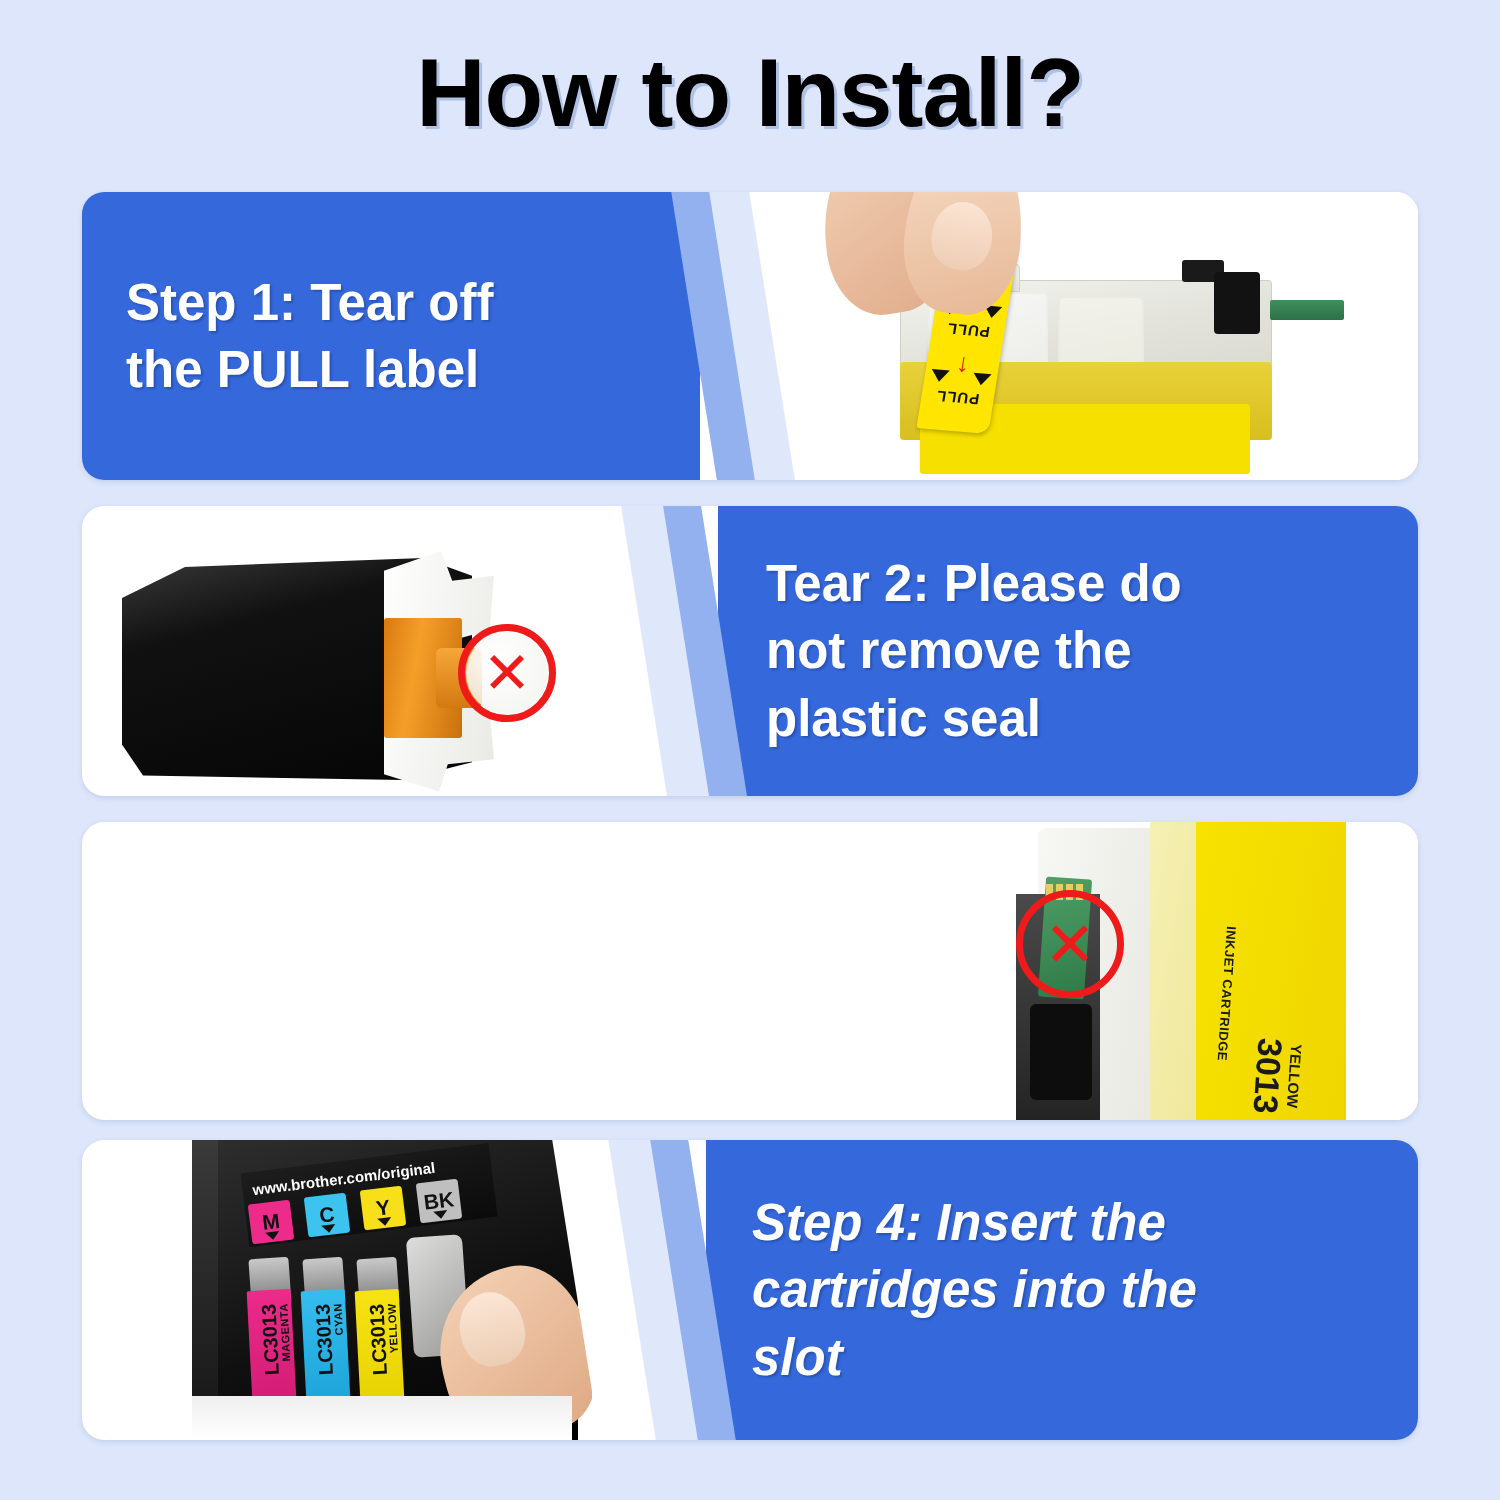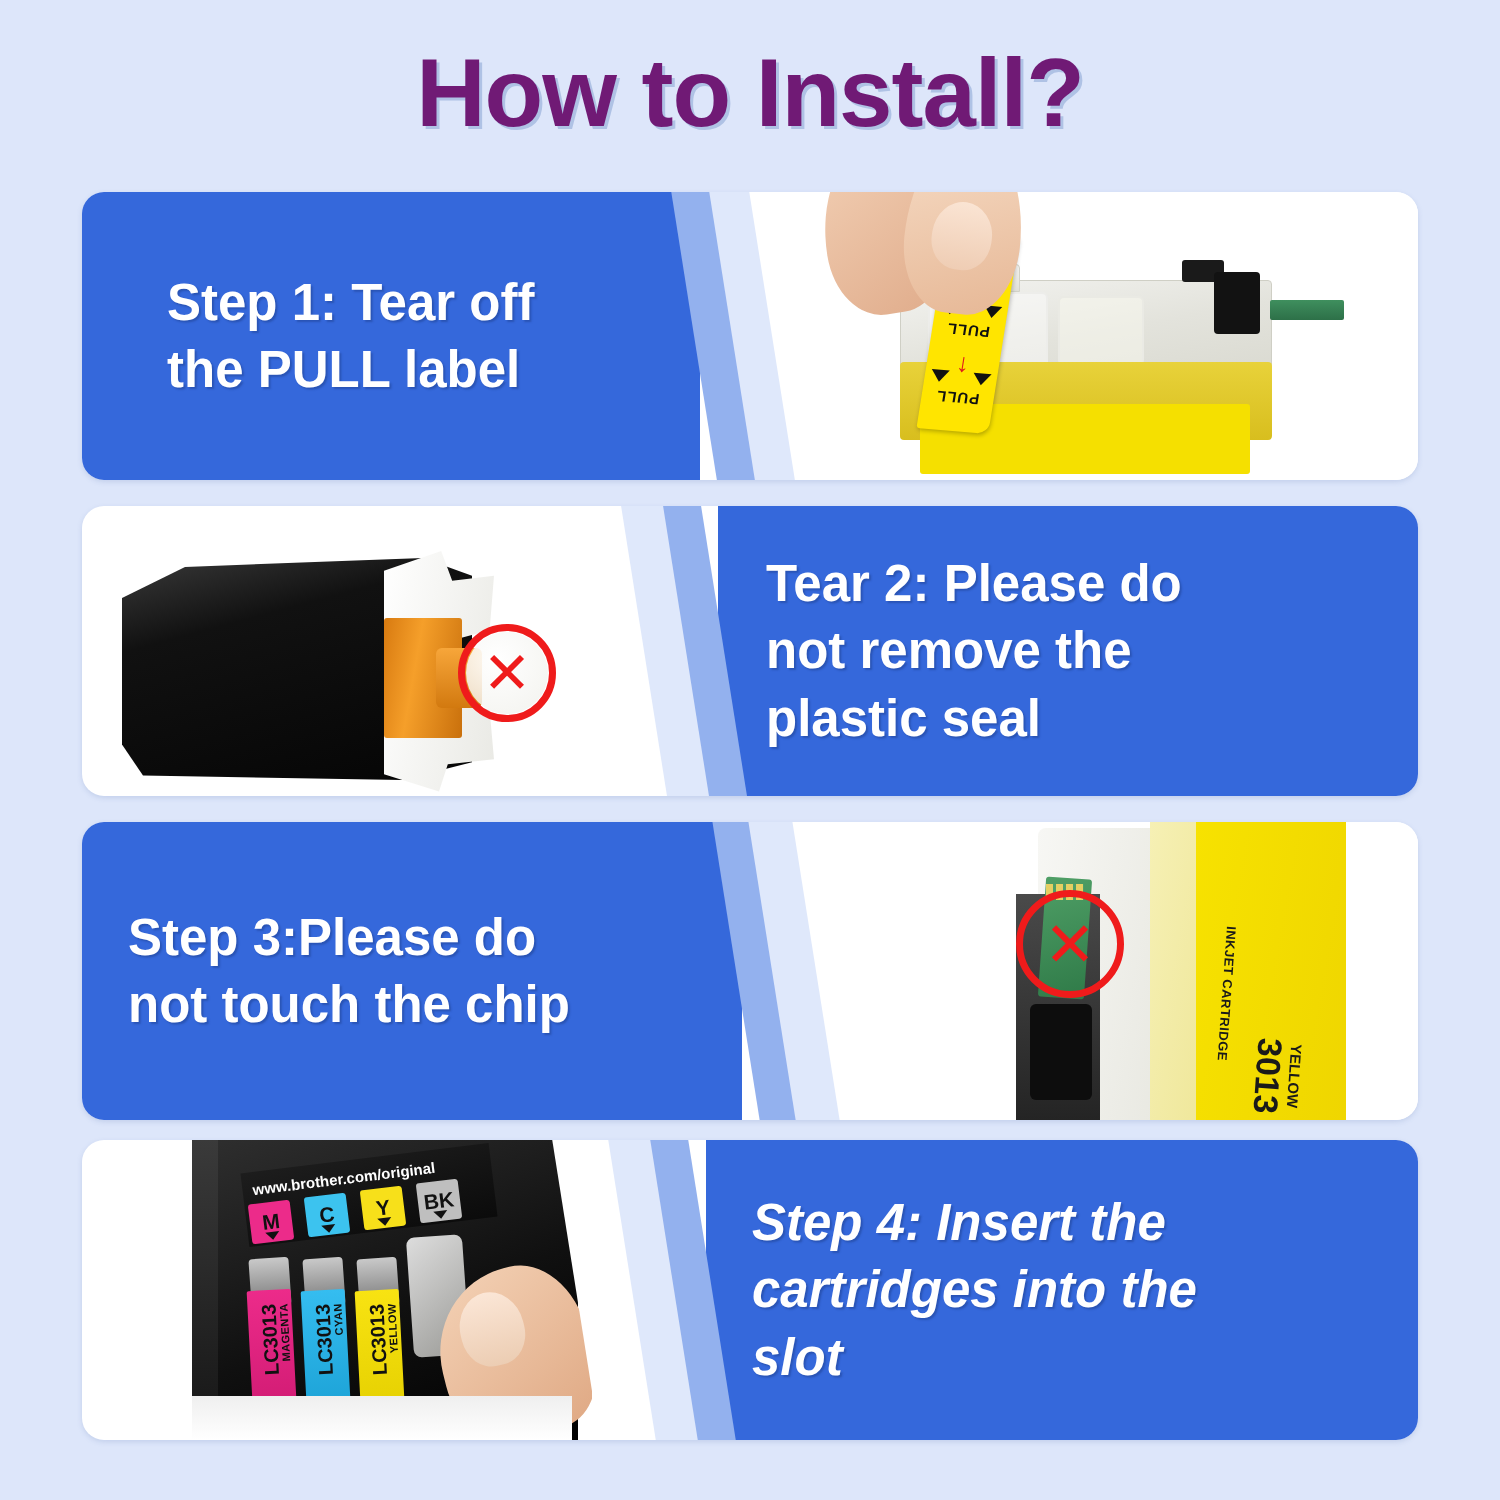--- a/index.html
+++ b/index.html
@@ -10,21 +10,21 @@
     font-family:"Liberation Sans","DejaVu Sans",sans-serif;
     overflow:hidden;
   }
   .page{ position:relative; width:1500px; height:1500px; }
 
   
   .title{
     position:absolute; left:0; top:38px; width:1500px;
     text-align:center;
     font-size:96px; font-weight:bold; letter-spacing:-1px;
-    color:#701a75;
+    color:#000000;
     text-shadow:3px 3px 0 rgba(120,150,205,.45);
   }
 
   
   .row{
     position:absolute; left:82px; width:1336px;
     background:#ffffff; border-radius:22px;
     overflow:hidden;
     box-shadow:0 2px 5px rgba(120,145,195,.25);
   }
@@ -49,21 +49,21 @@
   .sl-c{ background:#93b1ee; }
 
   
   .caption{
     position:relative; z-index:5;
     color:#ffffff; font-weight:bold;
     font-size:51px; line-height:1.32;
     text-shadow:2px 2px 2px rgba(20,45,110,.35);
     white-space:pre-line;
   }
-  #row1 .caption{ padding-left:44px; padding-right:10px;margin-left:41px; }
+  #row1 .caption{ padding-left:44px; padding-right:10px; }
   #row2 .caption{ padding-left:48px; padding-right:14px; }
   #row3 .caption{ padding-left:46px; padding-right:10px; }
   #row4 .caption{ padding-left:46px; padding-right:12px; }
 
   
   .photo{ position:absolute; top:0; height:100%; background:#fff; overflow:hidden; }
 
   
   .cart-body{
     position:absolute; border-radius:4px;
@@ -378,27 +378,20 @@
       <div class="p3-yellow"></div>
       <div class="p3-blackblk"></div>
       <div class="p3-chip"></div>
       <div class="p3-pads"></div>
       <div class="xcircle p3-x">✕</div>
       <div class="p3-txt1">INKJET CARTRIDGE</div>
       <div class="p3-txt2">3013</div>
       <div class="p3-txt3">YELLOW</div>
     </div>
 
-    <div class="panel left" style="width:660px;">
-      <div class="slant sl-c" style="right:-34px; width:40px; transform:skewX(9deg);"></div>
-      <div class="slant sl-b" style="right:-78px; width:48px; transform:skewX(9deg);"></div>
-      <div class="slant sl-a" style="right:-132px; width:58px; transform:skewX(9deg);"></div>
-      <div class="caption">Step 3:Please do
-not touch the chip</div>
-    </div>
   </div>
 
   <div class="row" id="row4">
 
     <div class="photo" style="left:110px; width:400px;">
       <div class="p4-printer"></div>
       <div class="p4-side"></div>
       <div class="p4-strip"></div>
       <div class="p4-url">www.brother.com/original</div>
 

